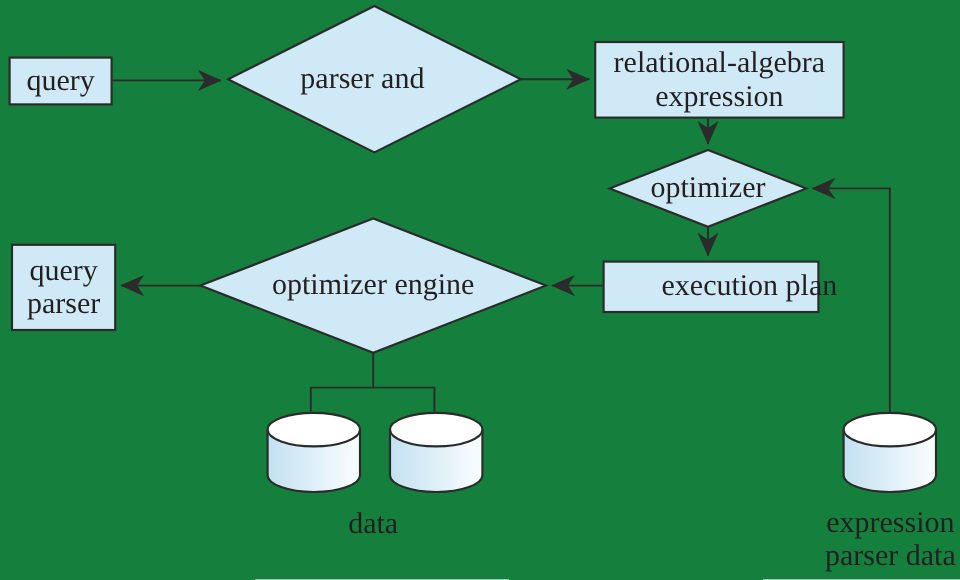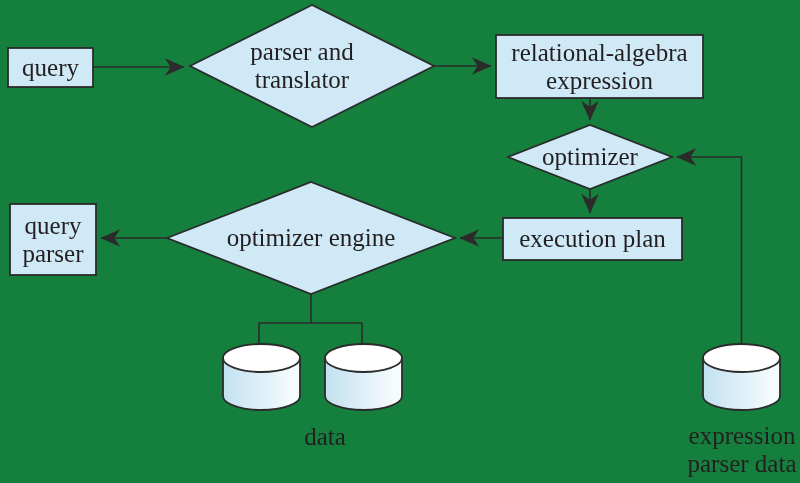--- a/index.html
+++ b/index.html
@@ -107,46 +107,45 @@
       <ellipse class="cyl-top" cx="741.5" cy="358" rx="38.5" ry="14"></ellipse>
     </g>
   </svg>
 
   <div class="label" style="left:8px; top:48px; width:85px; height:39px;">
     <span>query</span>
   </div>
 
   <div class="label" style="left:192px; top:37px; width:220px; height:58px;">
     <span>parser and</span>
-    <span>translator</span>
   </div>
 
   <div class="label" style="left:508px; top:140px; width:164px; height:34px;">
     <span>optimizer</span>
   </div>
 
   <div class="label" style="left:496px; top:35px; width:207px; height:63px;">
     <span>relational-algebra</span>
     <span>expression</span>
   </div>
 
-  <div class="label" style="left:503px; top:218px; width:179px; height:42px;">
+  <div class="label" style="left:503px; top:218px; width:179px; height:42px;padding-left:32px;">
     <span>execution plan</span>
   </div>
 
   <div class="label" style="left:191px; top:220px; width:240px; height:36px;">
     <span>optimizer engine</span>
   </div>
 
   <div class="label" style="left:10px; top:204px; width:86px; height:71px;">
     <span>query</span>
     <span>parser</span>
   </div>
 
-  <div class="label" style="left:265px; top:422px; width:120px; height:30px;">
+  <div class="label" style="left:251px; top:422px; width:120px; height:30px;">
     <span>data</span>
   </div>
 
   <div class="label" style="left:662px; top:422px; width:160px; height:56px;">
     <span>expression</span>
     <span>parser data</span>
   </div>
 
 </div>
 

